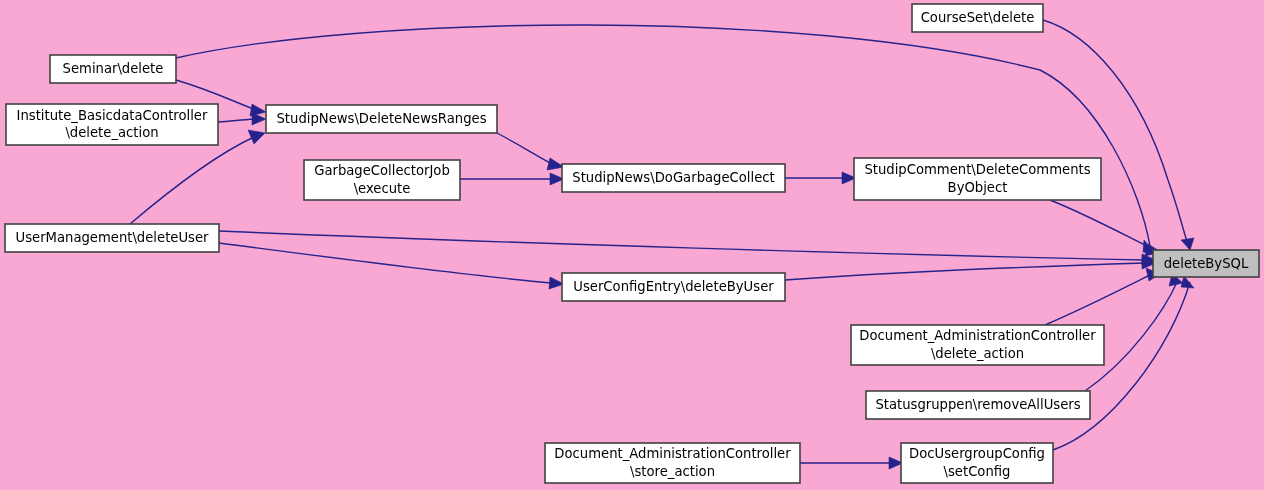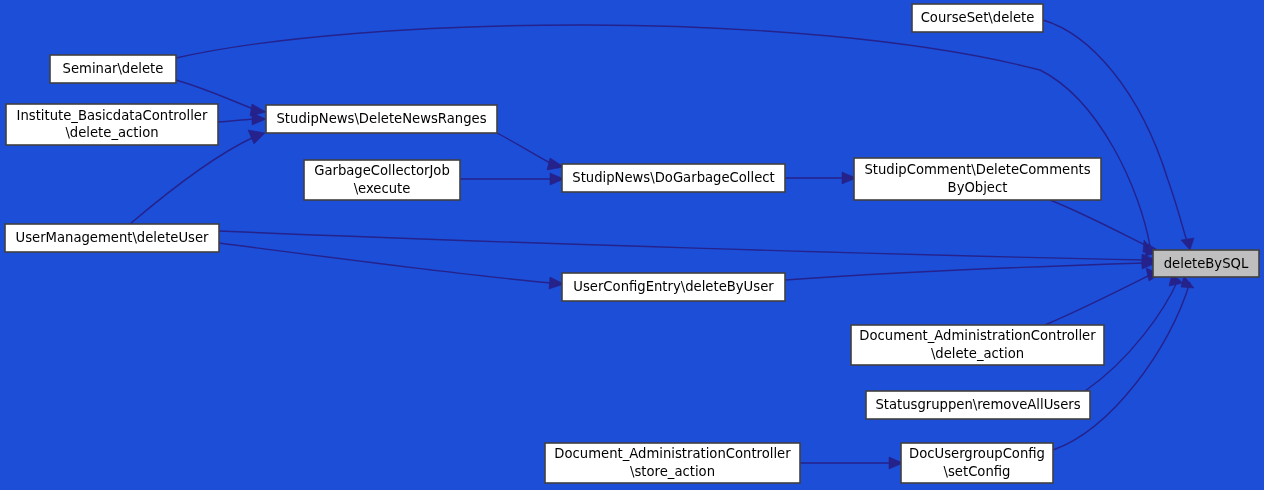--- a/index.html
+++ b/index.html
@@ -4,21 +4,21 @@
 <style>
   html, body {
     margin: 0;
     padding: 0;
     background: #ffffff;
   }
   #canvas {
     position: relative;
     width: 1264px;
     height: 490px;
-    background: #1d4ed8;
+    background: #f9a8d4;
     overflow: hidden;
     font-family: "DejaVu Sans", "Liberation Sans", sans-serif;
   }
   svg#graph {
     position: absolute;
     left: 0;
     top: 0;
     width: 1264px;
     height: 490px;
     display: block;

